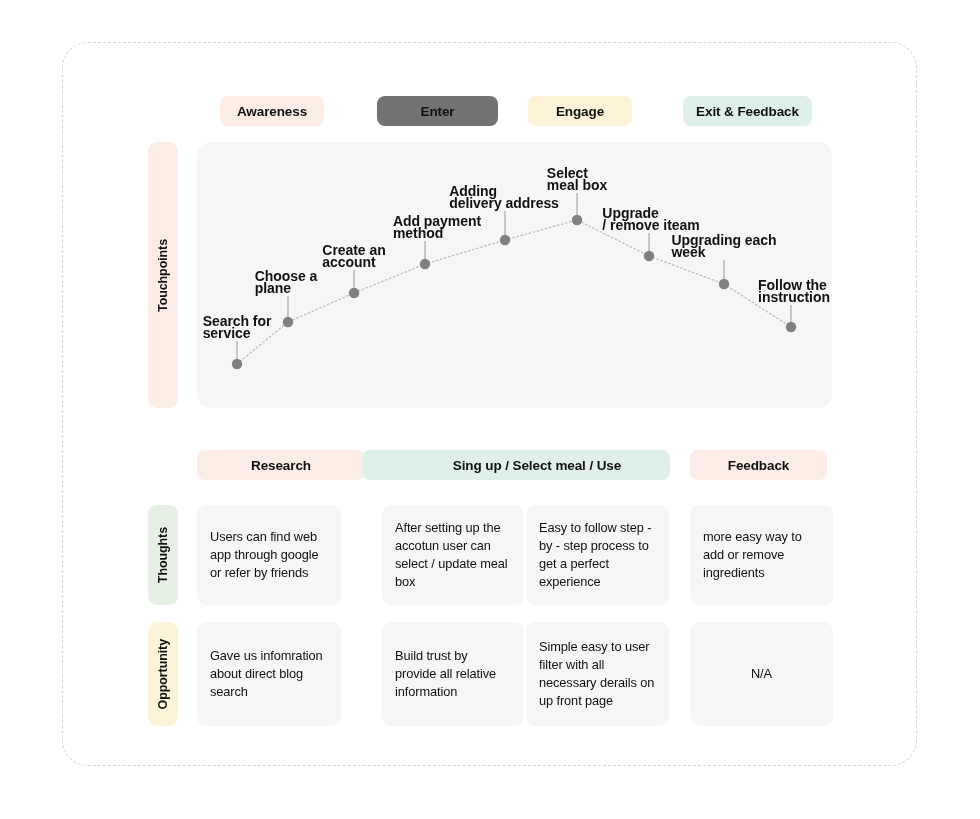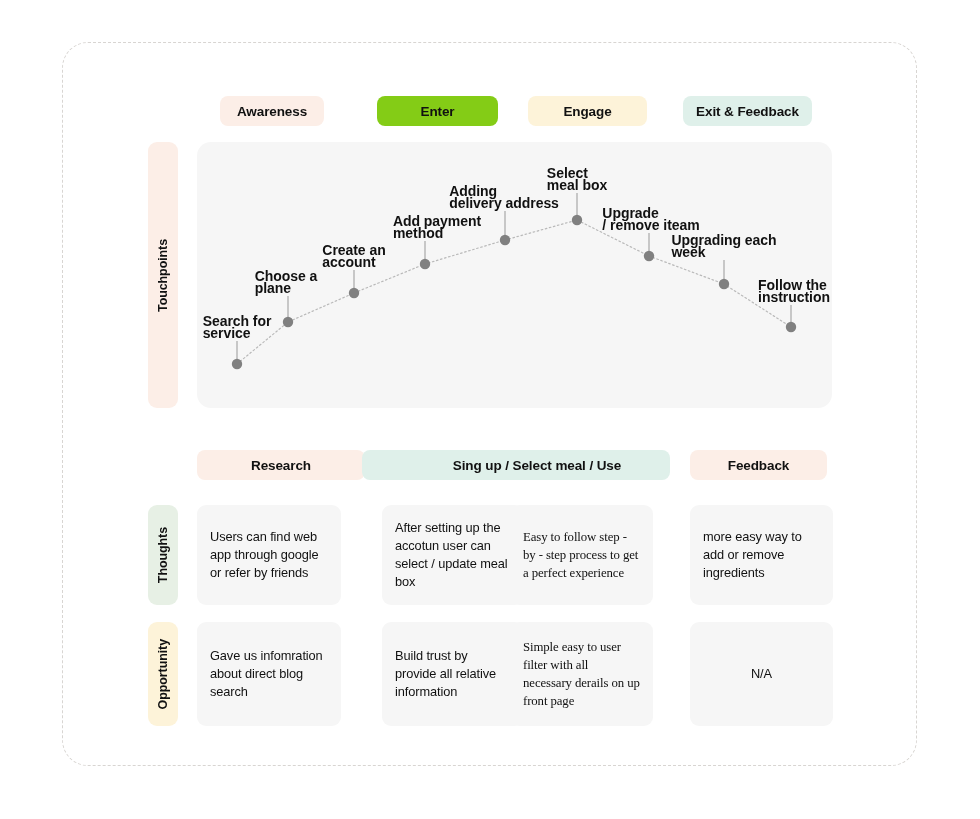--- a/index.html
+++ b/index.html
@@ -45,21 +45,21 @@
     align-items: center;
     justify-content: center;
     font-size: 13.5px;
     font-weight: bold;
     letter-spacing: -0.1px;
     color: #111111;
     box-sizing: border-box;
   }
   .stage-pill.s0 { left: 0px;   width: 104px; }
   .stage-pill.s1 { left: 157px; width: 121px; }
-  .stage-pill.s2 { left: 308px; width: 119px; }
+  .stage-pill.s2 { left: 308px; width: 104px; }
   .stage-pill.s3 { left: 463px; width: 129px; }
 
   
   .row-label {
     position: absolute;
     border-radius: 9px;
     display: flex;
     align-items: center;
     justify-content: center;
     box-sizing: border-box;
@@ -149,33 +149,33 @@
     letter-spacing: -0.1px;
     color: #111111;
   }
   .cell-card.center p { width: 100%; text-align: center; }
 
   .row-thoughts .cell-card    { top: 505px; height: 100px; }
   .row-opportunity .cell-card { top: 622px; height: 104px; }
 
   .col0 { left: 197px; width: 144px; }
   .col1 { left: 382px; width: 142px; }
-  .col2 { left: 510px; width: 143px; font-family: Liberation Serif, serif; }
+  .col2 { left: 526px; width: 143px; }
   .col3 { left: 690px; width: 143px; }
 </style>
 </head>
 <body>
 
 <div id="journey-frame"></div>
 
 <div id="stage-row">
   <div class="stage-pill s0" style="background: rgb(252, 238, 231);">
     <span>Awareness</span>
   </div>
-  <div class="stage-pill s1" style="background: #84cc16;">
+  <div class="stage-pill s1" style="background: #737373;">
     <span>Enter</span>
   </div>
   <div class="stage-pill s2" style="background: rgb(253, 243, 217);">
     <span>Engage</span>
   </div>
   <div class="stage-pill s3" style="background: rgb(223, 240, 234);">
     <span>Exit &amp; Feedback</span>
   </div>
 </div>
 

